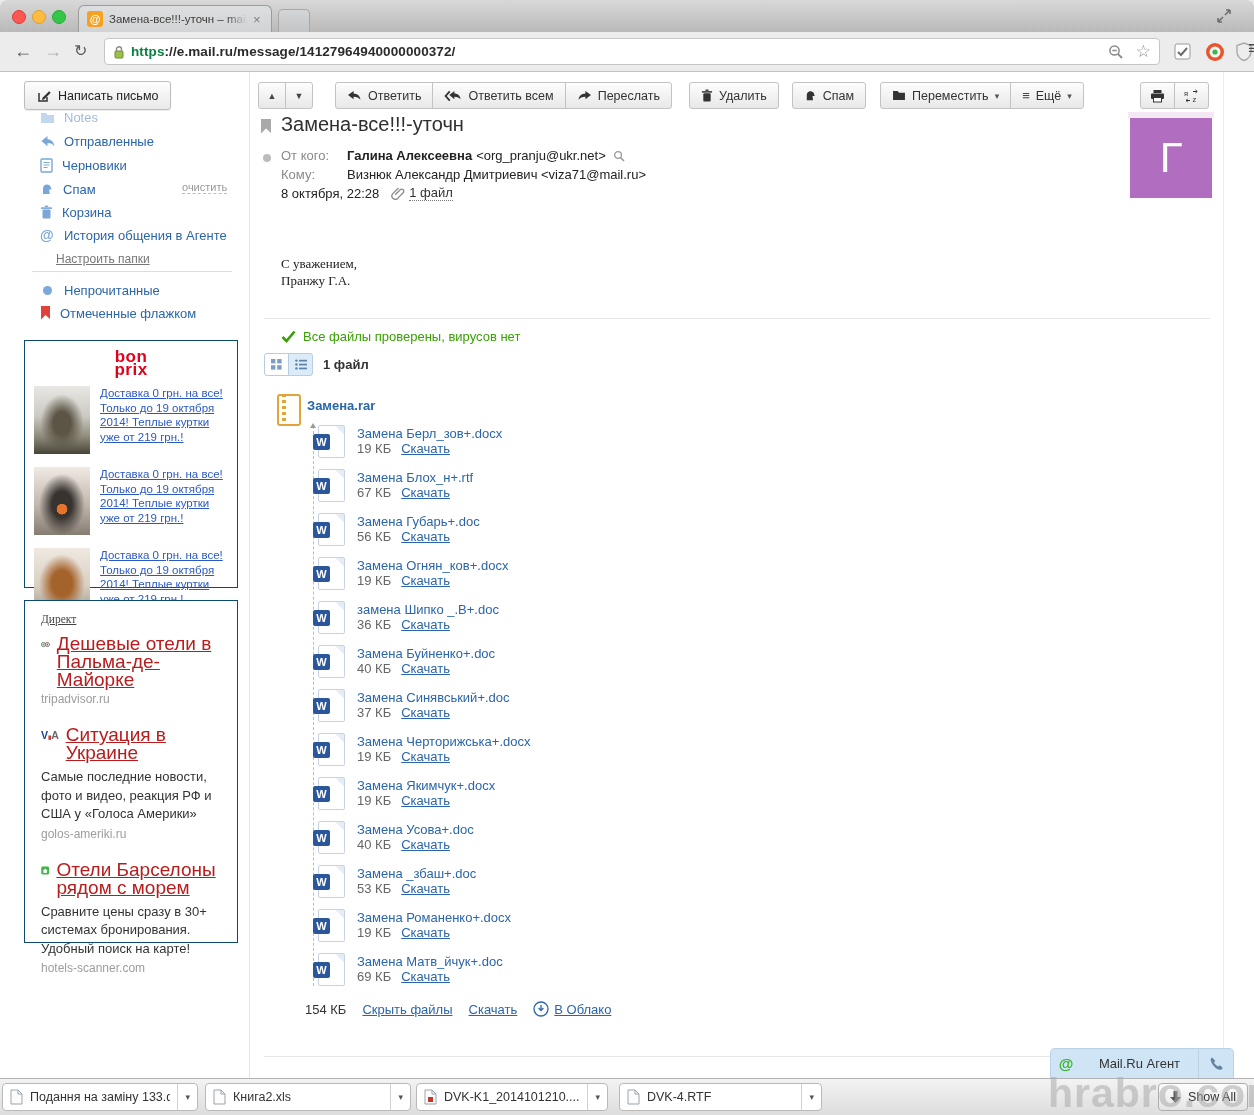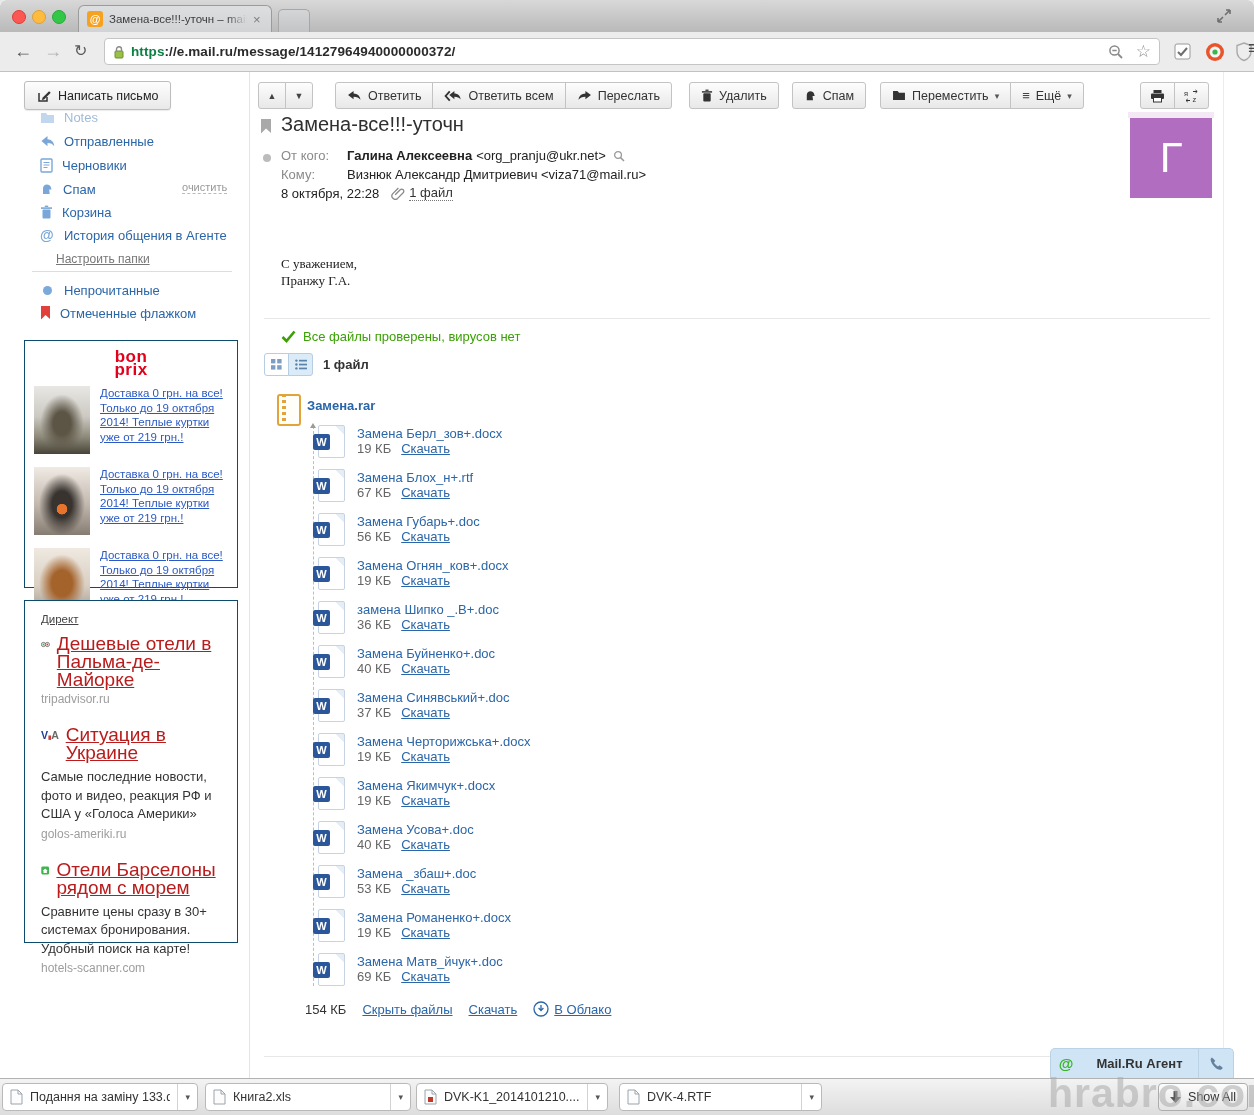--- a/index.html
+++ b/index.html
@@ -54,21 +54,21 @@
   .bluedot{width:9px;height:9px;border-radius:50%;background:#7aa9da;}
 
   .adbox{position:absolute;left:24px;width:214px;border:1px solid #0c4a6e;background:#fff;box-sizing:border-box;}
   .bp-logo{margin:9px auto 10px;text-align:center;color:#e3001b;font-weight:bold;font-size:17px;line-height:13px;letter-spacing:.5px;}
   .bp-row{display:flex;gap:10px;margin:0 9px 13px;}
   .bp-thumb{width:56px;height:68px;flex:none;}
   .t1{background:radial-gradient(ellipse at 50% 55%, #5c5546 22%, transparent 55%),linear-gradient(180deg,#e9e7e3,#cbc9c2 45%,#8e8a7a 75%,#474336);}
   .t2{background:radial-gradient(circle at 50% 62%, #e8732a 10%, transparent 11%),radial-gradient(ellipse at 50% 55%, #38332f 25%, transparent 58%),linear-gradient(180deg,#f0eae4,#c2b8ae 55%,#857c72);}
   .t3{background:radial-gradient(ellipse at 50% 52%, #a5632c 26%, transparent 58%),linear-gradient(180deg,#efe9e1,#d9cfc2 55%,#9c9288);}
   .bp-link{font-size:11.5px;line-height:14.5px;color:#2b59c3;text-decoration:underline;}
-  .direct-title{display:inline-block;margin:12px 8px 10px 16px;font-size:11.5px;color:#444;text-decoration:underline;}
+  .direct-title{display:inline-block;margin:12px 8px 10px 16px;font-size:11.5px;color:#444;text-decoration:underline;font-family:Liberation Serif, serif;}
   .d-ad{margin:0 14px 20px 16px;}
   .d-head{display:flex;gap:7px;align-items:flex-start;}
   .d-title{font-size:19px;line-height:18px;font-weight:normal;color:#b91c1c;text-decoration:underline;}
   .d-body{margin-top:6px;font-size:13px;line-height:18.5px;color:#333;}
   .d-domain{margin-top:3px;font-size:12px;color:#9d9d9d;}
 
   
   .m-toolbar{position:absolute;left:7px;top:10px;right:14px;height:27px;display:flex;align-items:stretch;}
   .btn{display:flex;align-items:center;gap:6px;padding:0 11px;font-size:12.5px;color:#333;
     background:linear-gradient(#fdfdfd,#e8e8e8);border:1px solid #c3c3c3;border-radius:3px;white-space:nowrap;}
@@ -115,21 +115,21 @@
   .att-meta{display:flex;gap:10px;font-size:13px;}
   .att-size{color:#666;}
   .link-u{color:#2b66a8;text-decoration:underline;}
   .att-summary{position:absolute;left:54px;top:929px;display:flex;align-items:center;gap:16px;font-size:13px;}
   .cloud-wrap{display:flex;align-items:center;gap:5px;}
 
   
   .agent{position:absolute;left:1050px;top:1048px;width:184px;height:30px;background:#cfe5f5;border:1px solid #b9d2e6;
     border-bottom:none;border-radius:5px 5px 0 0;display:flex;align-items:center;box-sizing:border-box;z-index:4;}
   .agent-at{width:30px;text-align:center;color:#35b324;font-weight:bold;font-size:15px;}
-  .agent-label{flex:1;text-align:center;font-size:13px;font-weight:bold;color:#333;}
+  .agent-label{flex:1;text-align:center;font-size:13px;font-weight:normal;color:#333;}
   .agent-phone{width:34px;height:100%;display:flex;align-items:center;justify-content:center;border-left:1px solid #b9d2e6;}
 
   .dlbar{position:absolute;left:0;top:1078px;width:1254px;height:37px;background:linear-gradient(#f3f3f3,#dddddd);
     border-top:1px solid #b2b2b2;box-sizing:border-box;z-index:3;}
   .dl-item{position:absolute;top:4px;height:28px;background:#fff;border:1px solid #b9b9b9;border-radius:4px;
     display:flex;align-items:center;padding:0 7px;gap:7px;box-sizing:border-box;}
   .dl-name{font-size:12.5px;color:#333;flex:1;white-space:nowrap;overflow:hidden;}
   .dl-caret{border-left:1px solid #d2d2d2;padding-left:7px;font-size:9px;color:#555;align-self:stretch;display:flex;align-items:center;}
   .show-all{position:absolute;right:6px;top:4px;height:28px;padding:0 11px;display:flex;align-items:center;gap:7px;
     background:linear-gradient(#fdfdfd,#e4e4e4);border:1px solid #adadad;border-radius:4px;font-size:12.5px;color:#333;box-sizing:border-box;}

